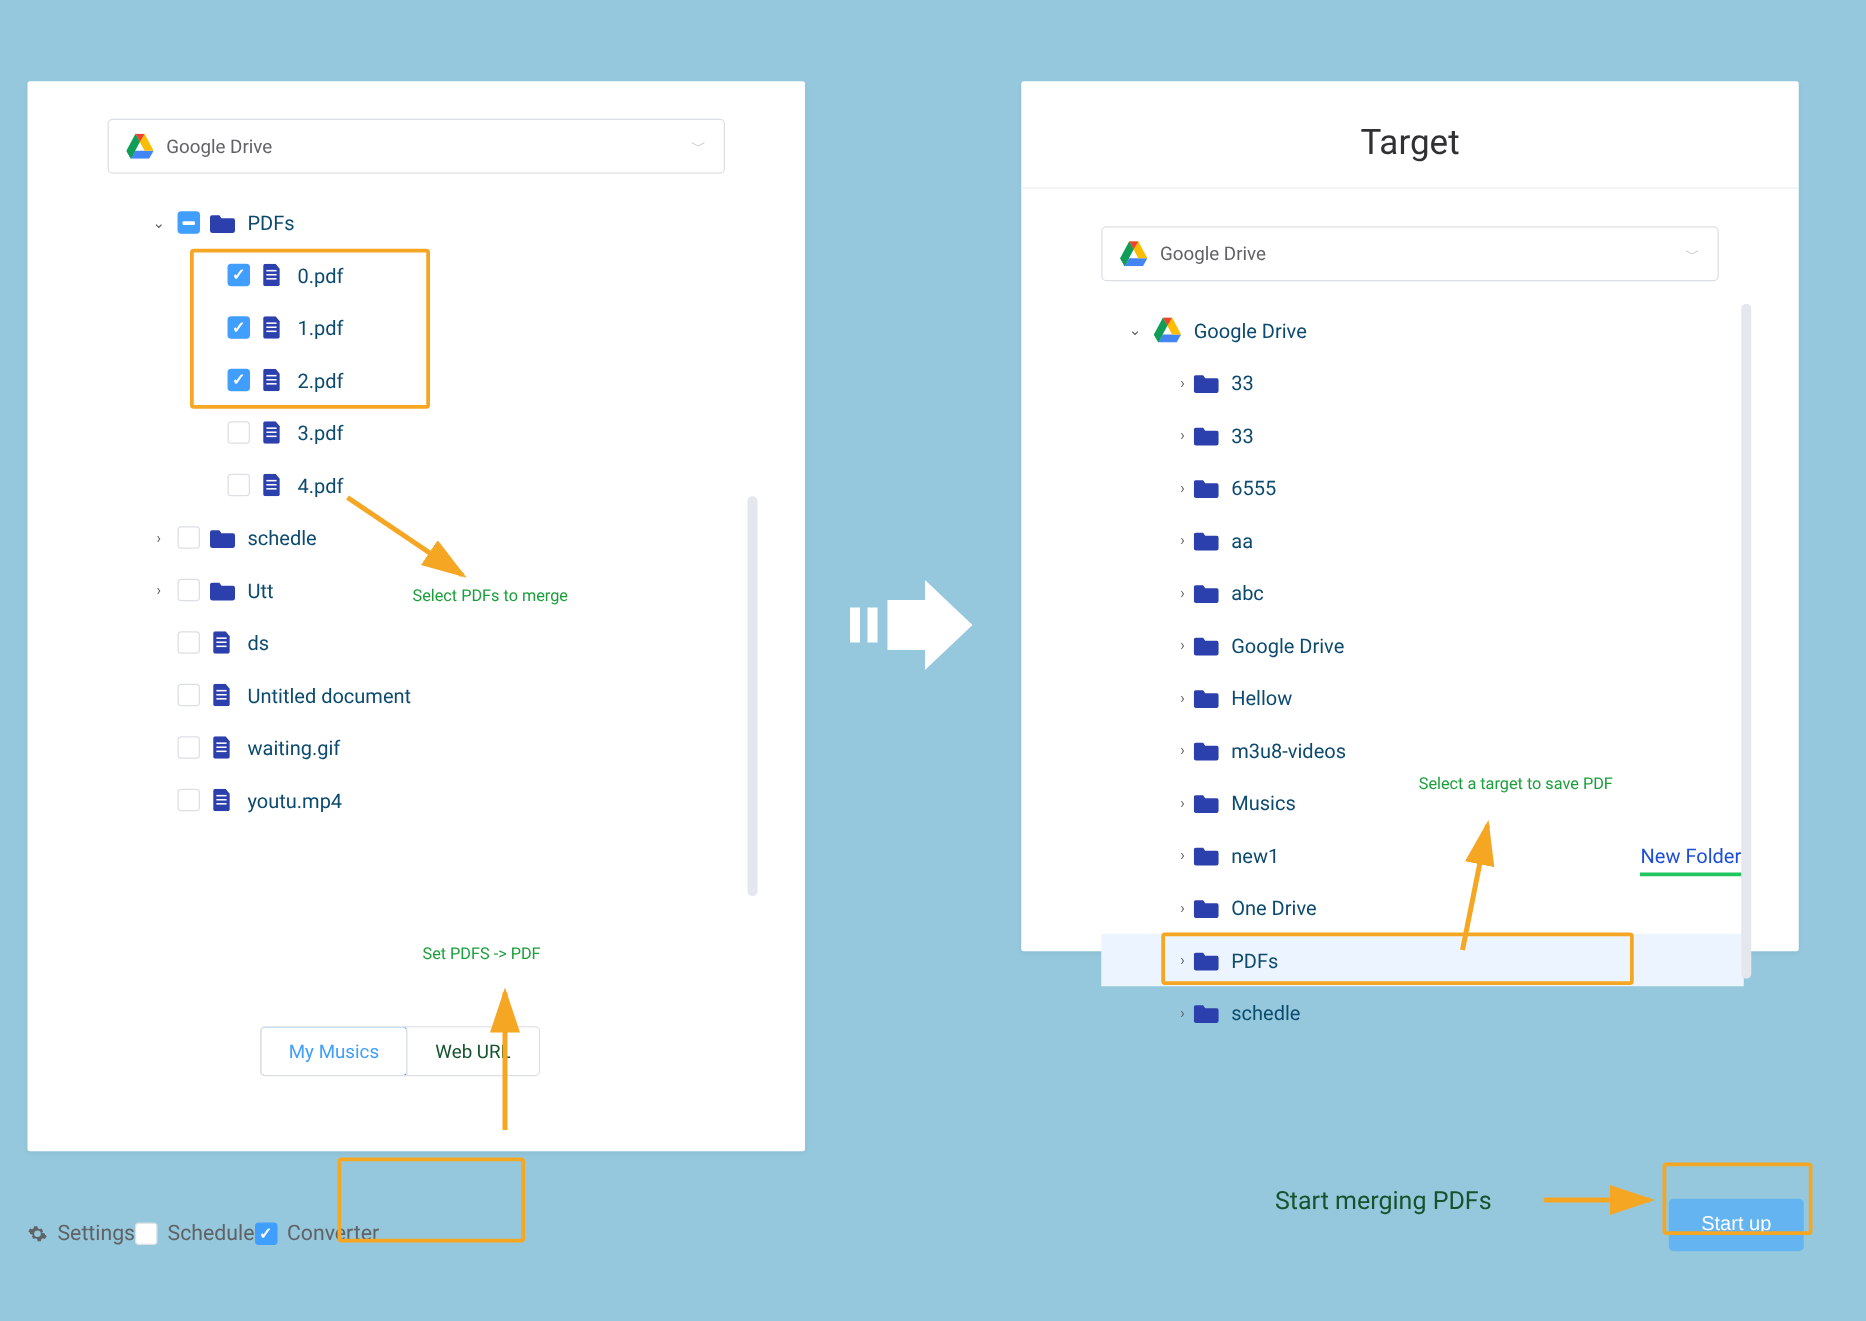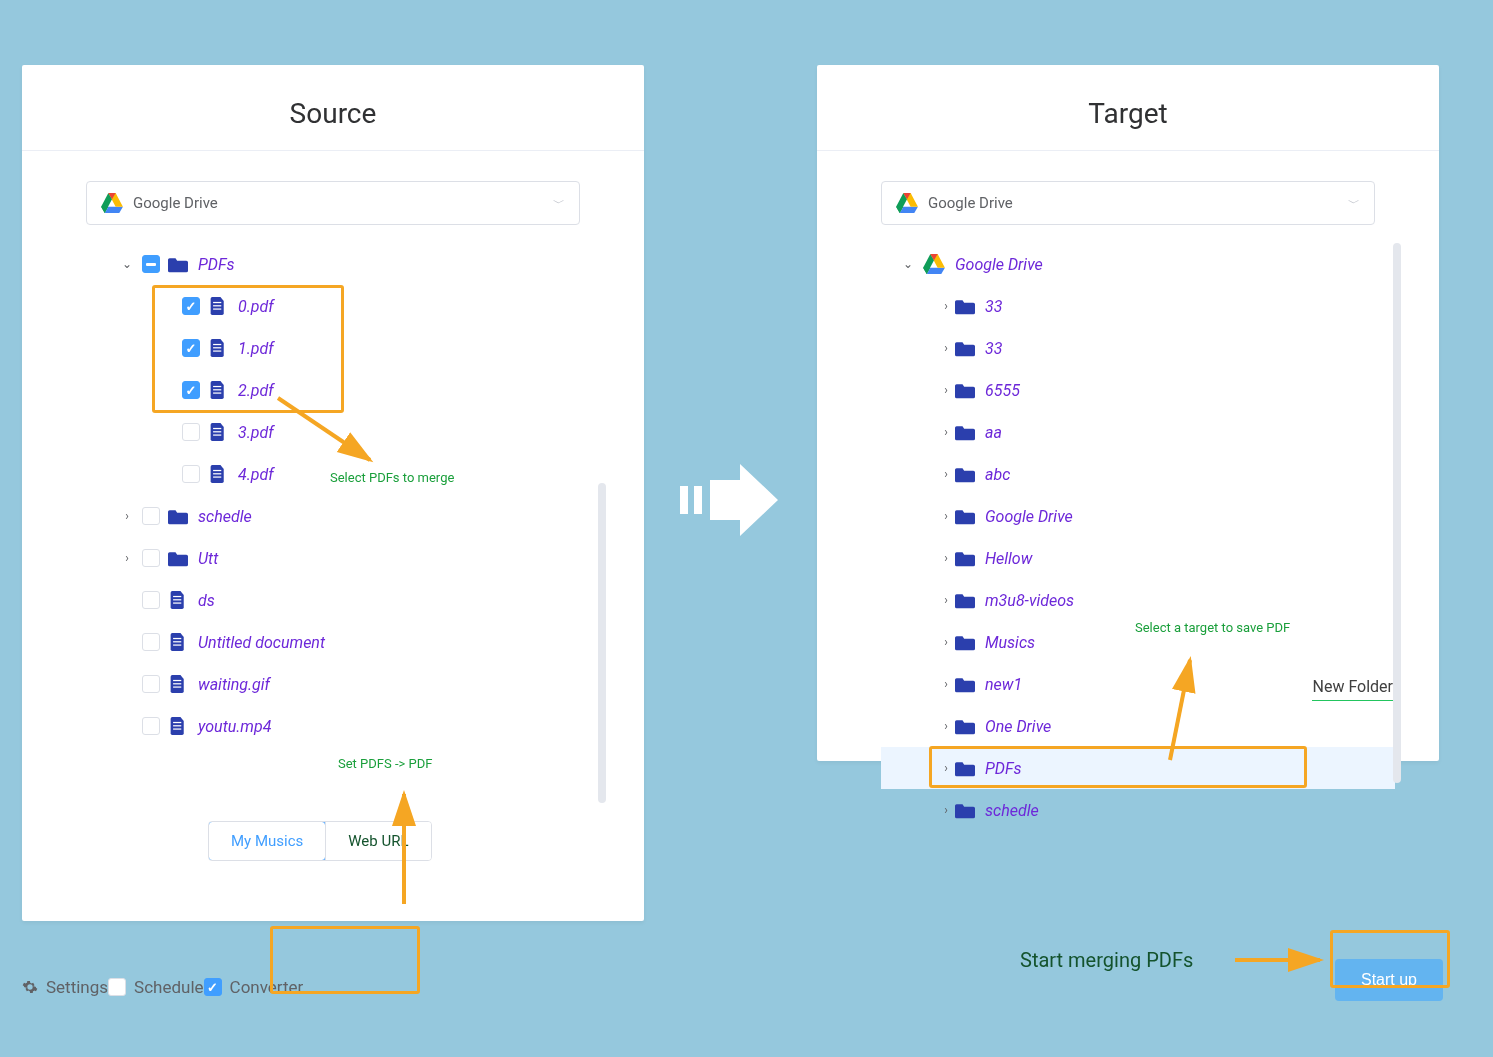--- a/index.html
+++ b/index.html
@@ -72,21 +72,21 @@
   }
   .row .cb.checked { background: #409eff; border-color: #409eff; }
   .row .cb.checked::after { content: "✓"; color: #fff; font-size: 13px; font-weight: bold; }
   .row .cb.indet { background: #409eff; border-color: #409eff; }
   .row .cb.indet::after { content: ""; width: 10px; height: 3px; background: #fff; border-radius: 1px; }
   .row .ficon { width: 20px; height: 18px; margin-right: 10px; }
   .row .ficon.folder { display: inline-block; }
   .row .ficon.file { display: inline-block; }
   .folder-svg { fill: #2b3fad; }
   .file-svg { fill: #2b3fad; }
-  .row .name { color: #6d28d9; font-style: italic; }
+  .row .name { color: #0c4a6e; }
   .row.depth0 { padding-left: 32px; }
   .row.depth1 { padding-left: 72px; }
   .target .row.depth0 { padding-left: 18px; }
   .target .row.depth1 { padding-left: 56px; }
   .target .row.selected {
     background: #ecf5ff;
   }
   .highlight-box {
     position: absolute; border: 3px solid #f5a623; border-radius: 3px;
     pointer-events: none;
@@ -105,21 +105,21 @@
     padding: 10px 22px; font-size: 15px; background: #fff; cursor: pointer;
     color: #14532d;
   }
   .tab.active {
     border: 1px solid #409eff; color: #409eff; border-radius: 4px;
     margin: -1px;
   }
   .tab + .tab { border-left: 1px solid #dcdfe6; }
   .newfolder {
     position: absolute; bottom: 60px; right: 46px; font-size: 16px;
-    color: #404040; border-bottom: 1px solid #22c55e; padding-bottom: 4px;
+    color: #1d4ed8; border-bottom: 3px solid #22c55e; padding-bottom: 4px;
     cursor: pointer;
   }
   .footer {
     position: absolute; left: 22px; bottom: 60px; display: flex; align-items: center;
   }
   .footer .item { display: flex; align-items: center; gap: 8px; font-size: 17px; color: #606266; cursor: pointer; }
   .footer .gear { width: 16px; height: 16px; }
   .footer .cb2 {
     width: 18px; height: 18px; border: 1px solid #dcdfe6; border-radius: 3px;
     background: #fff; display: inline-flex; align-items: center; justify-content: center;
@@ -132,21 +132,20 @@
     padding: 12px 26px; font-size: 16px; cursor: pointer;
   }
   .mid-arrow {
     position: absolute; left: 680px; top: 460px; width: 100px; height: 80px;
   }
 </style>
 </head>
 <body>
 
 <div class="panel source">
-  <div class="panel-title">Source</div>
 
   <div class="dropdown">
     <svg class="gdrive-icon" viewBox="0 0 24 22">
       <path fill="#0f9d58" d="M4 22l4-7H0z"></path>
         <path fill="#4285f4" d="M8 15h16l-4 7H4z"></path>
         <path fill="#fbbc04" d="M8 0h8l8 15h-8z"></path>
         <path fill="#0f9d58" d="M8 0L0 15l4 7 8-15z"></path>
         <path fill="#ea4335" d="M8 0l4 7 4-7z"></path>
     </svg>
     <span class="label">Google Drive</span>

